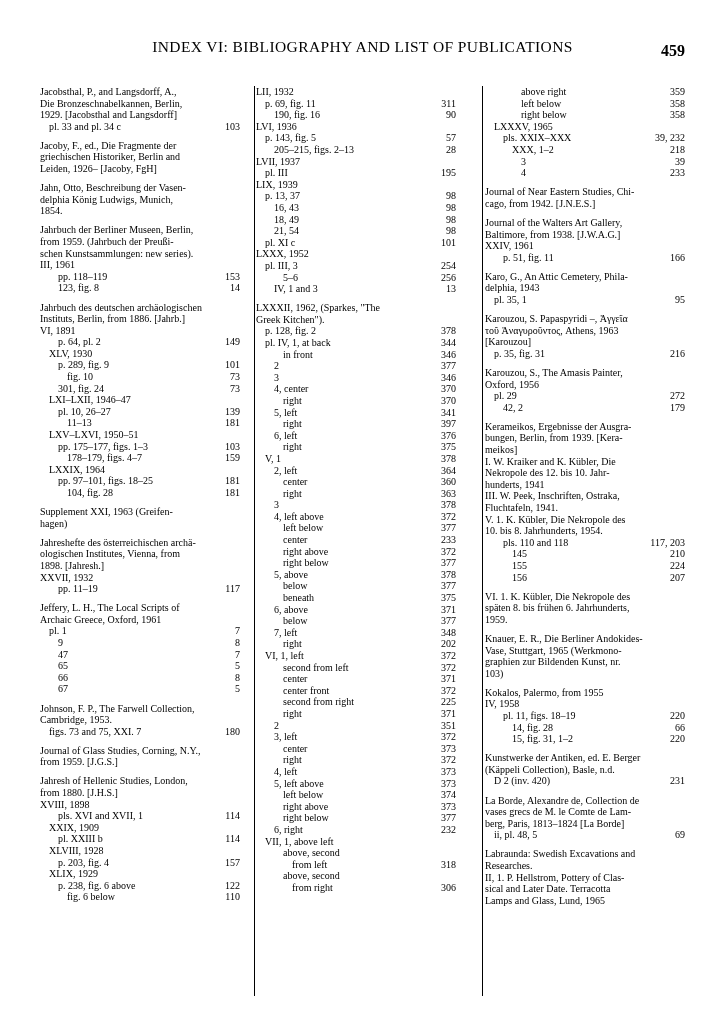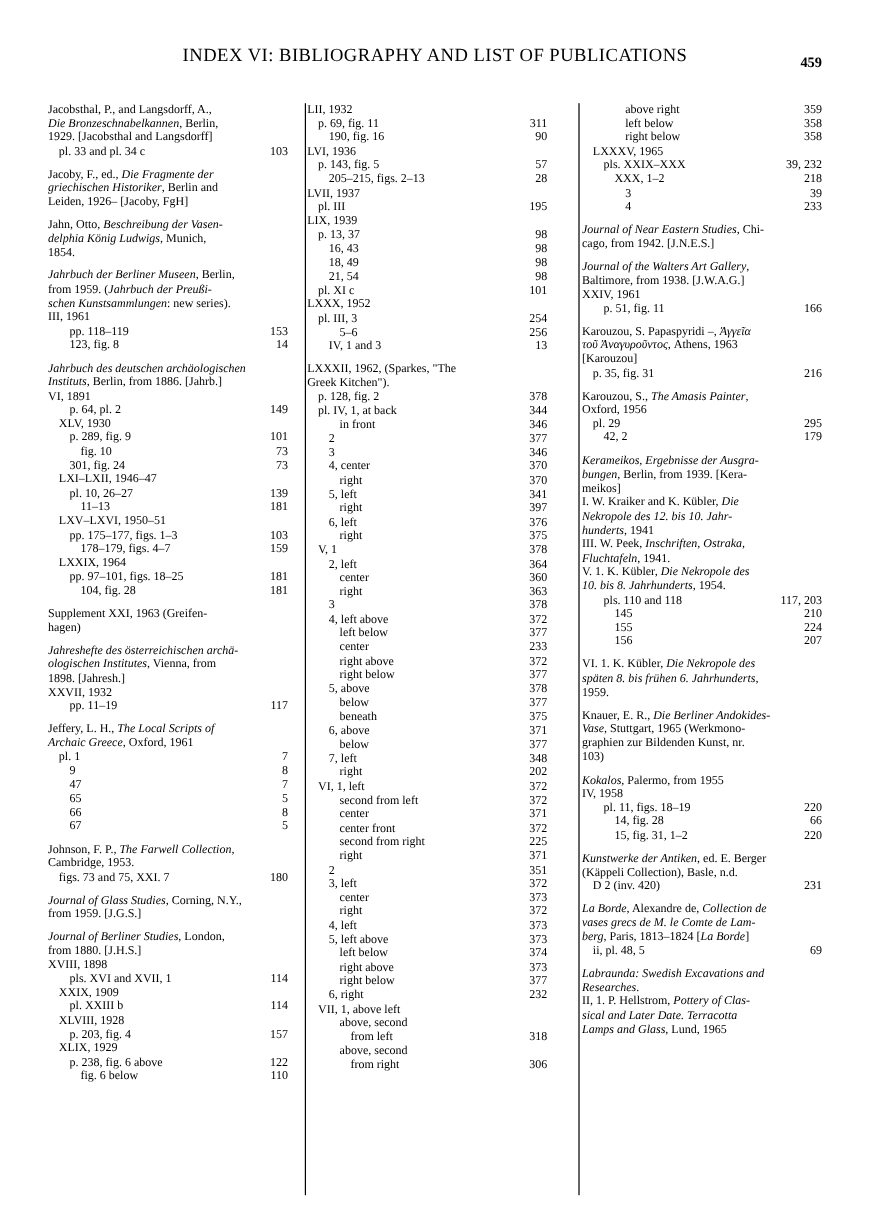--- a/index.html
+++ b/index.html
@@ -35,21 +35,21 @@
     letter-spacing: 0.4px;
     font-variant: small-caps;
     text-transform: uppercase;
     font-weight: normal;
     white-space: nowrap;
   }
   .header-pageno {
     position: absolute;
     right: 0;
     bottom: 0;
-    font-size: 12px;
+    font-size: 16px;
     font-weight: bold;
   }
   .columns {
     display: flex;
     height: 910px;
   }
   .col {
     width: 205px;
     font-size: 10px;
     line-height: 11.6px;
@@ -59,21 +59,21 @@
   .col.c3 { margin-left: 26px; padding-left: 2px; border-left: 1px solid #000; }
 
   .entry { margin-bottom: 7.5px; }
 
   
   .head {
     padding-left: 9px;
     text-indent: -9px;
     text-align: left;
   }
-  .it { font-style: italic; }
+  .it { }
 
   
   .row {
     display: flex;
     justify-content: space-between;
     align-items: baseline;
   }
   .row .lbl { white-space: pre; }
   .row .num { white-space: nowrap; padding-left: 6px; }
 
@@ -234,21 +234,21 @@
           <div class="row i1">
             <span class="lbl">figs. 73 and 75, XXI. 7</span>
             <span class="num">180</span>
           </div>
         </div>
         <div class="entry">
           <div class="head"><span class="it">Journal of Glass Studies</span>, Corning, N.Y.,</div>
           <div class="head">from 1959. [J.G.S.]</div>
         </div>
         <div class="entry">
-          <div class="head"><span class="it">Journal of Berliner Studies</span>, London,</div>
+          <div class="head"><span class="it">Jahresh of Hellenic Studies</span>, London,</div>
           <div class="head">from 1880. [J.H.S.]</div>
           <div class="head">XVIII, 1898</div>
           <div class="row i2">
             <span class="lbl">pls. XVI and XVII, 1</span>
             <span class="num">114</span>
           </div>
           <div class="row i1">
             <span class="lbl">XXIX, 1909</span>
             <span class="num"></span>
           </div>
@@ -596,34 +596,42 @@
         <div class="entry">
           <div class="head"><span class="it">Journal of the Walters Art Gallery</span>,</div>
           <div class="head">Baltimore, from 1938. [J.W.A.G.]</div>
           <div class="head">XXIV, 1961</div>
           <div class="row i2">
             <span class="lbl">p. 51, fig. 11</span>
             <span class="num">166</span>
           </div>
         </div>
         <div class="entry">
+          <div class="head">Karo, G., <span class="it">An Attic Cemetery</span>, Phila-</div>
+          <div class="head">delphia, 1943</div>
+          <div class="row i1">
+            <span class="lbl">pl. 35, 1</span>
+            <span class="num">95</span>
+          </div>
+        </div>
+        <div class="entry">
           <div class="head">Karouzou, S. Papaspyridi –, <span class="it">Ἀγγεῖα</span></div>
           <div class="head"><span class="it">τοῦ Ἀναγυροῦντος</span>, Athens, 1963</div>
           <div class="head">[Karouzou]</div>
           <div class="row i1">
             <span class="lbl">p. 35, fig. 31</span>
             <span class="num">216</span>
           </div>
         </div>
         <div class="entry">
           <div class="head">Karouzou, S., <span class="it">The Amasis Painter</span>,</div>
           <div class="head">Oxford, 1956</div>
           <div class="row i1">
             <span class="lbl">pl. 29</span>
-            <span class="num">295</span>
+            <span class="num">272</span>
           </div>
           <div class="row i2">
             <span class="lbl">42, 2</span>
             <span class="num">179</span>
           </div>
         </div>
         <div class="entry">
           <div class="head"><span class="it">Kerameikos, Ergebnisse der Ausgra-</span></div>
           <div class="head"><span class="it">bungen</span>, Berlin, from 1939. [Kera-</div>
           <div class="head">meikos]</div>

